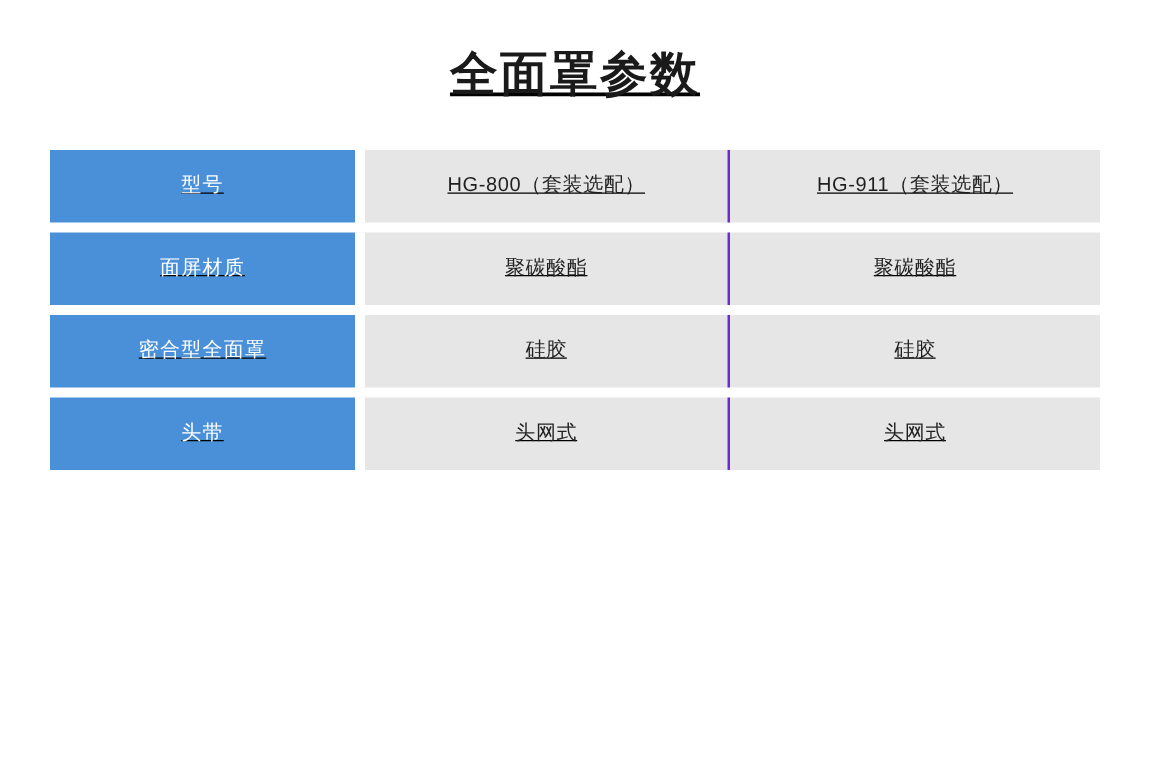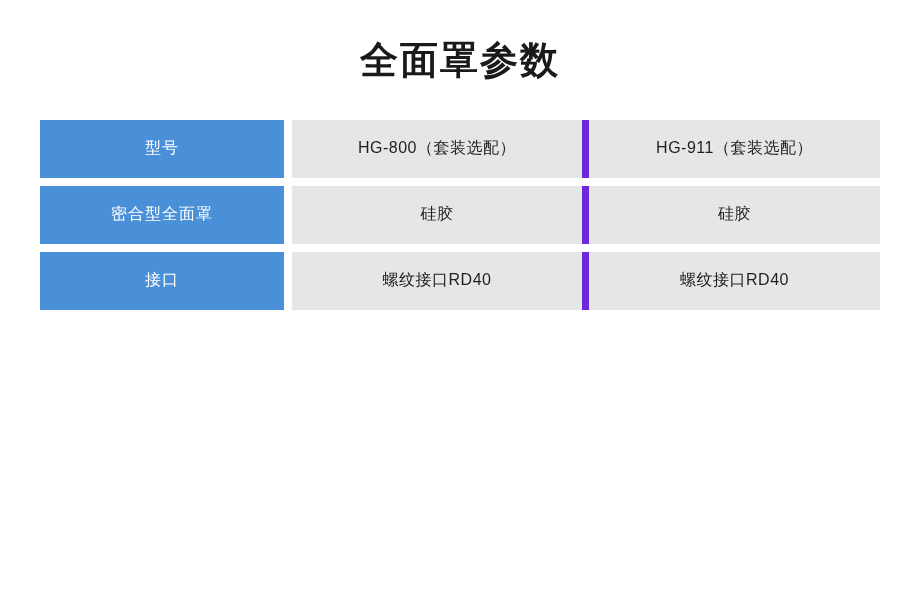--- a/index.html
+++ b/index.html
@@ -11,20 +11,21 @@
     height: 614px;
     background: #ffffff;
     font-family: "Liberation Sans", sans-serif;
     overflow: hidden;
   }
   .page {
     position: relative;
     width: 920px;
     height: 466px;
     box-sizing: border-box;
+    text-decoration: underline;
   }
   .title {
     text-align: center;
     font-size: 38px;
     font-weight: bold;
     color: #1a1a1a;
     letter-spacing: 2px;
     padding-top: 38px;
     padding-bottom: 10px;
     line-height: 1.2;
@@ -50,21 +51,21 @@
     height: 56px;
   }
   .value-cell {
     background: #e6e6e6;
     color: #1f1f1f;
     font-size: 16px;
     text-align: center;
     vertical-align: middle;
     letter-spacing: 0.5px;
     height: 56px;
-    border-left: 7px solid #6d28d9;
+    border-left: 2px solid #6d28d9;
   }
   .value-cell.first {
     border-left: 8px solid #ffffff;
   }
 </style>
 </head>
 <body>
 
 <div class="page">
 
@@ -73,31 +74,36 @@
   <table class="spec-table">
     <tbody>
 
       <tr>
         <td class="label-cell">型号</td>
         <td class="value-cell first">HG-800（套装选配）</td>
         <td class="value-cell">HG-911（套装选配）</td>
       </tr>
 
 
+      <tr>
+        <td class="label-cell">面屏材质</td>
+        <td class="value-cell first">聚碳酸酯</td>
+        <td class="value-cell">聚碳酸酯</td>
+      </tr>
 
 
       <tr>
         <td class="label-cell">密合型全面罩</td>
         <td class="value-cell first">硅胶</td>
         <td class="value-cell">硅胶</td>
       </tr>
 
+      <tr>
+        <td class="label-cell">头带</td>
+        <td class="value-cell first">头网式</td>
+        <td class="value-cell">头网式</td>
+      </tr>
 
-      <tr>
-        <td class="label-cell">接口</td>
-        <td class="value-cell first">螺纹接口RD40</td>
-        <td class="value-cell">螺纹接口RD40</td>
-      </tr>
 
     </tbody>
   </table>
 
 </div>
 
 </body></html>

